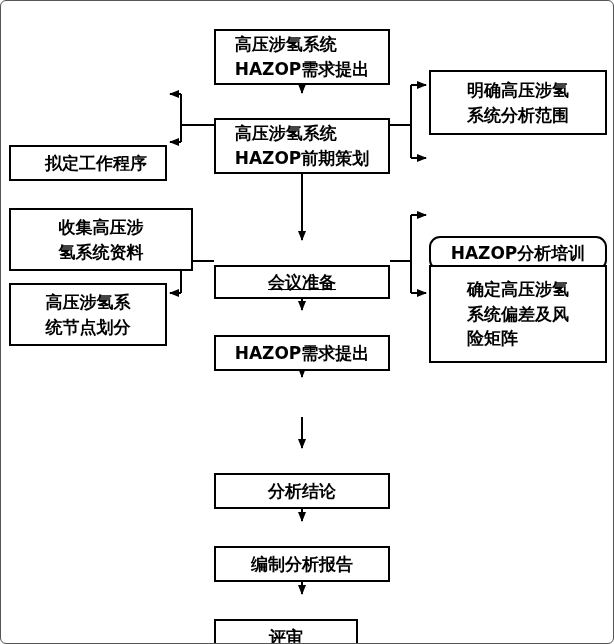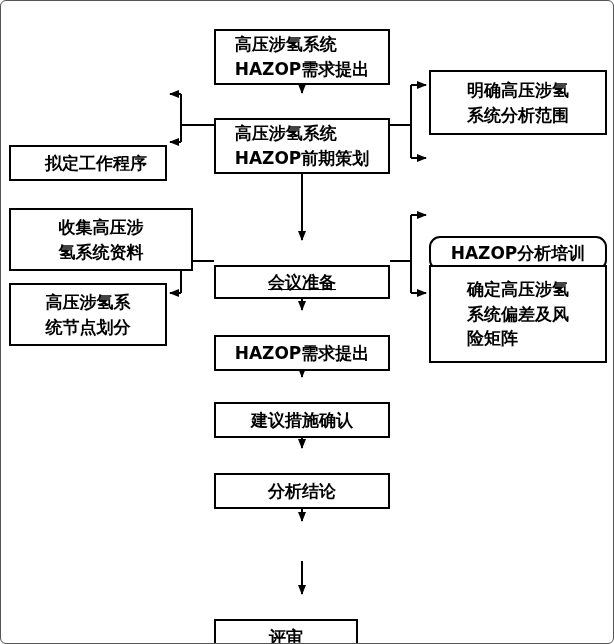--- a/index.html
+++ b/index.html
@@ -80,22 +80,22 @@
     <line x1="410" y1="214" x2="425" y2="214" marker-end="url(#ah)"></line>
     <line x1="410" y1="292" x2="425" y2="292" marker-end="url(#ah)"></line>
   </svg>
 
   <div class="node" style="left:213px; top:7px;   width:176px; height:56px;">高压涉氢系统
 HAZOP需求提出</div>
   <div class="node" style="left:213px; top:96px;  width:176px; height:56px;">高压涉氢系统
 HAZOP前期策划</div>
   <div class="node" style="left:213px; top:243px; width:176px; height:34px;text-decoration:underline;">会议准备</div>
   <div class="node" style="left:213px; top:313px; width:176px; height:36px;">HAZOP需求提出</div>
-  <div class="node" style="left:213px; top:380px; width:176px; height:36px;">建议措施确认</div>
   <div class="node" style="left:213px; top:451px; width:176px; height:36px;">分析结论</div>
+  <div class="node" style="left:213px; top:524px; width:176px; height:36px;">编制分析报告</div>
   <div class="node" style="left:213px; top:597px; width:144px; height:36px;">评审</div>
 
   <div class="node" style="left:8px; top:123px; width:158px; height:36px;padding-left:16px;">拟定工作程序</div>
   <div class="node" style="left:8px; top:186px; width:184px; height:63px;">收集高压涉
 氢系统资料</div>
   <div class="node" style="left:8px; top:261px; width:158px; height:63px;">高压涉氢系
 统节点划分</div>
 
   <div class="node" style="left:428px; top:48px;  width:178px; height:65px;">明确高压涉氢
 系统分析范围</div>

